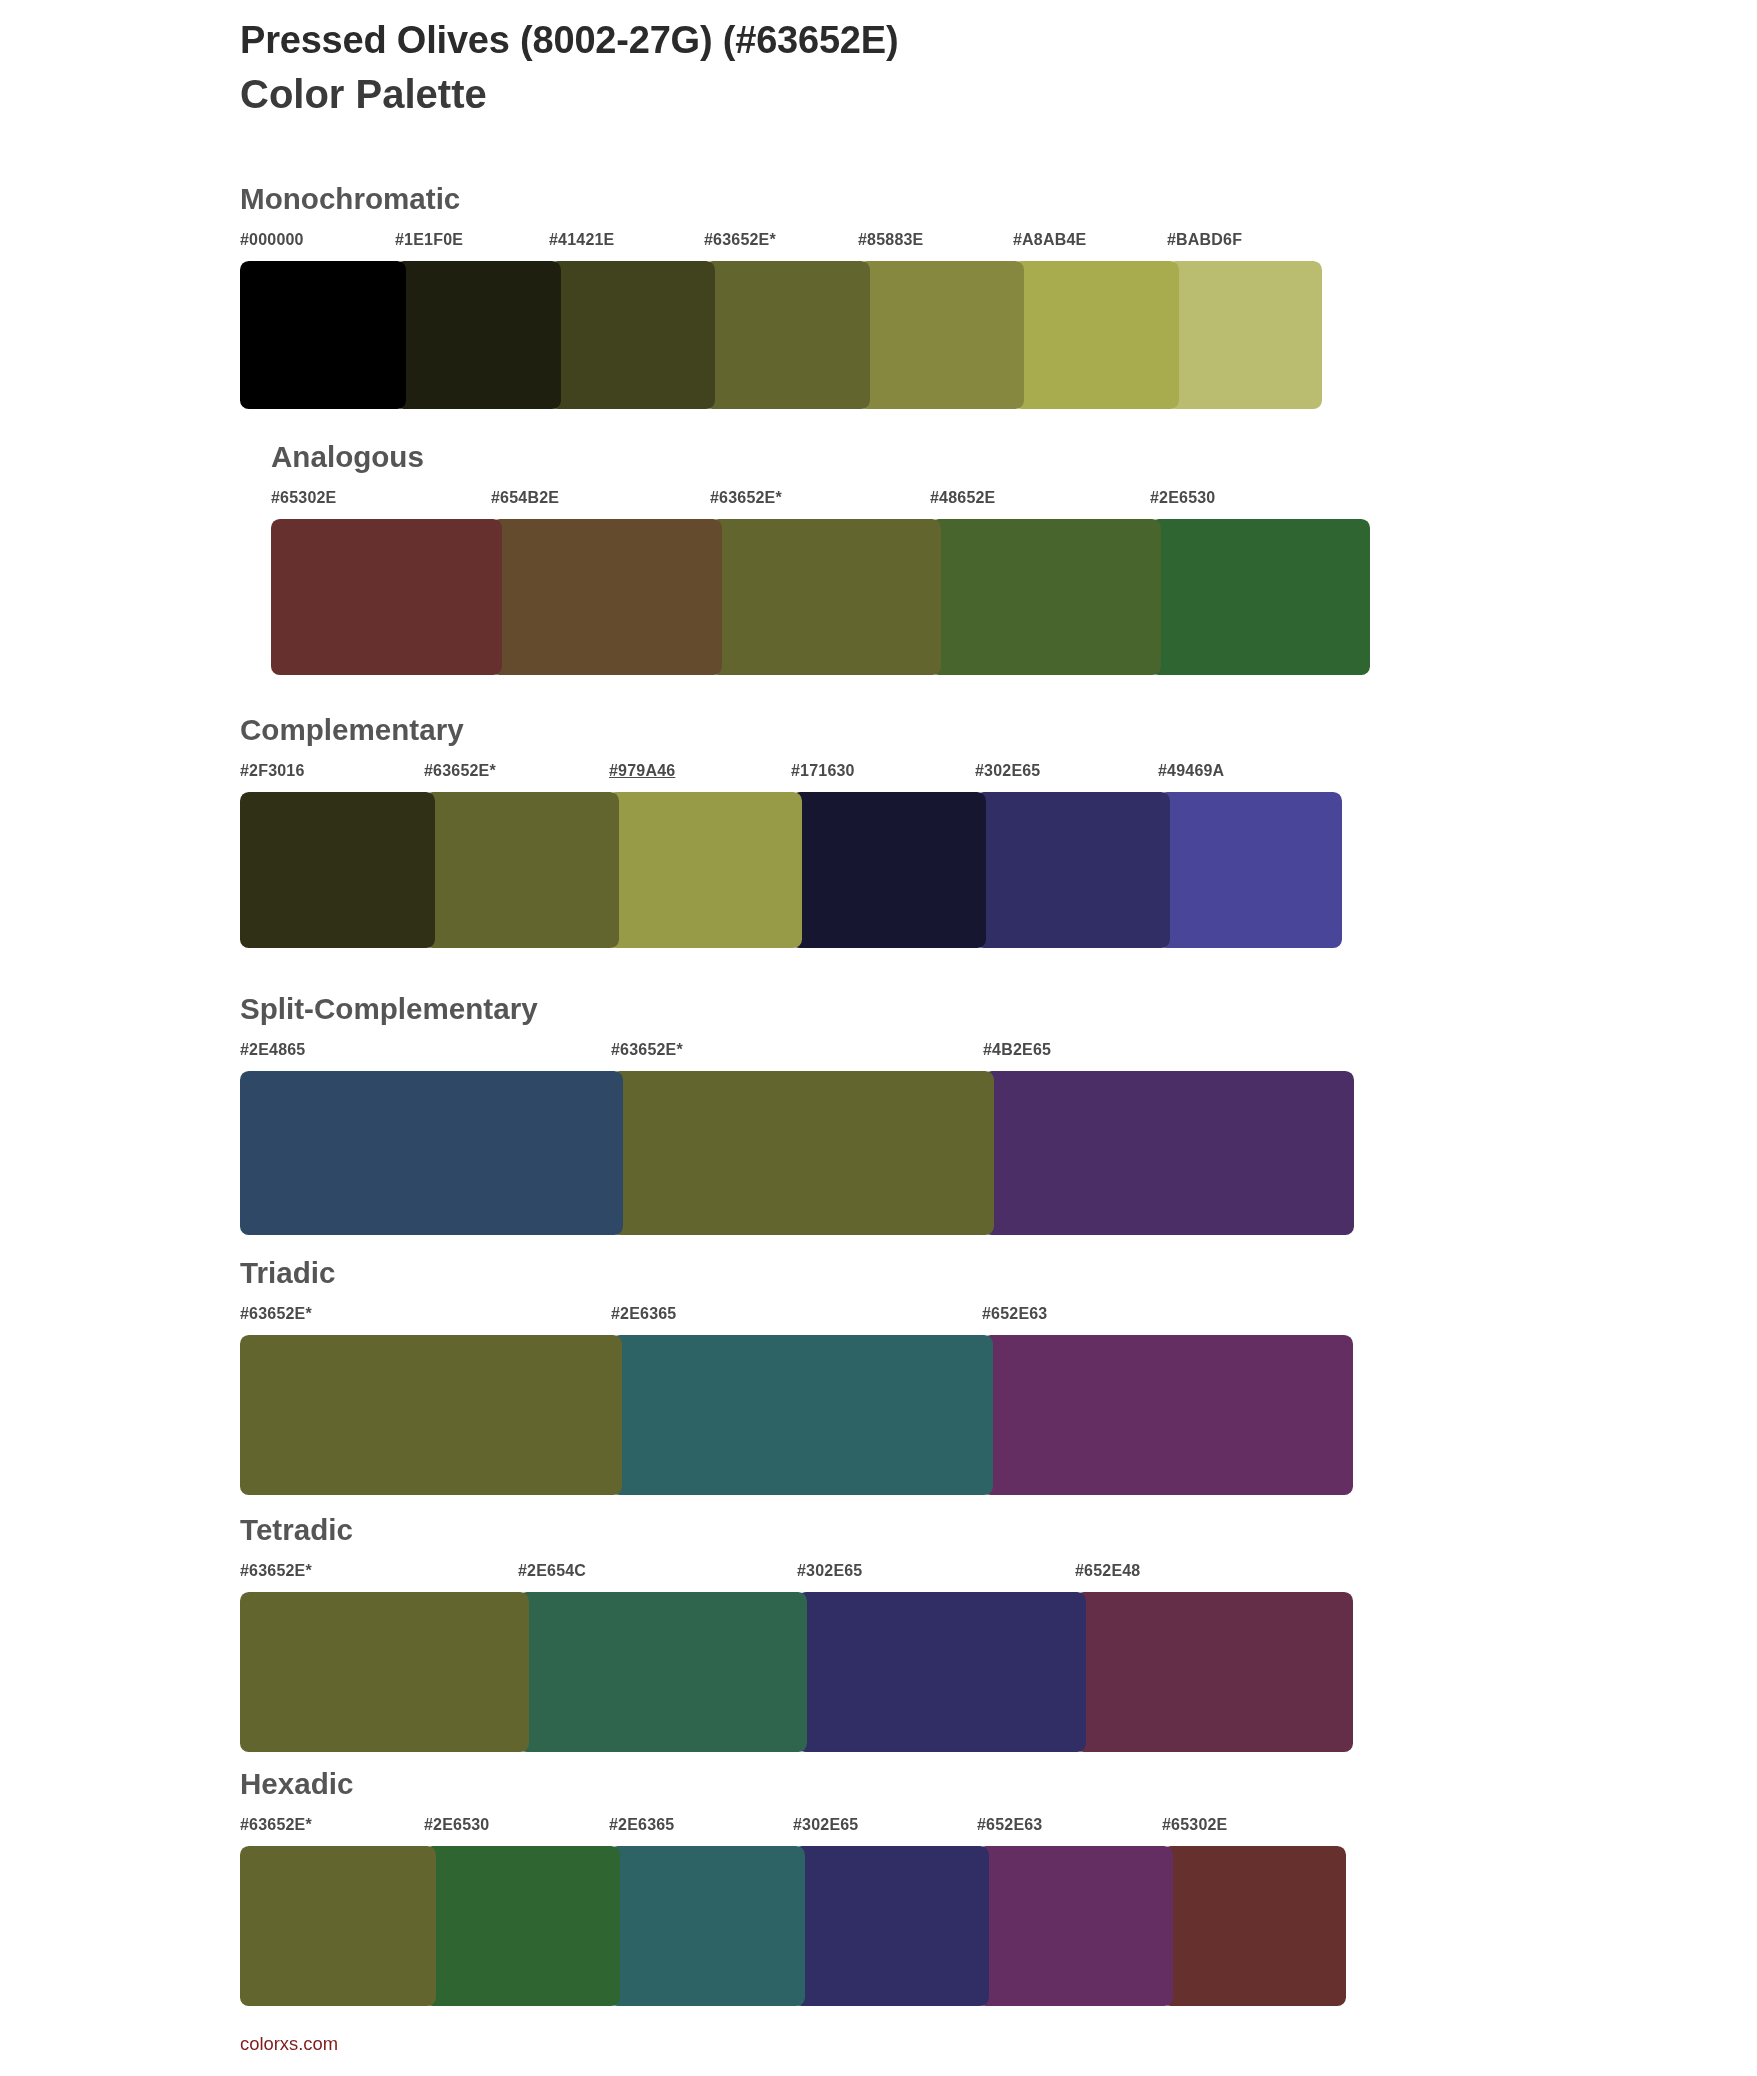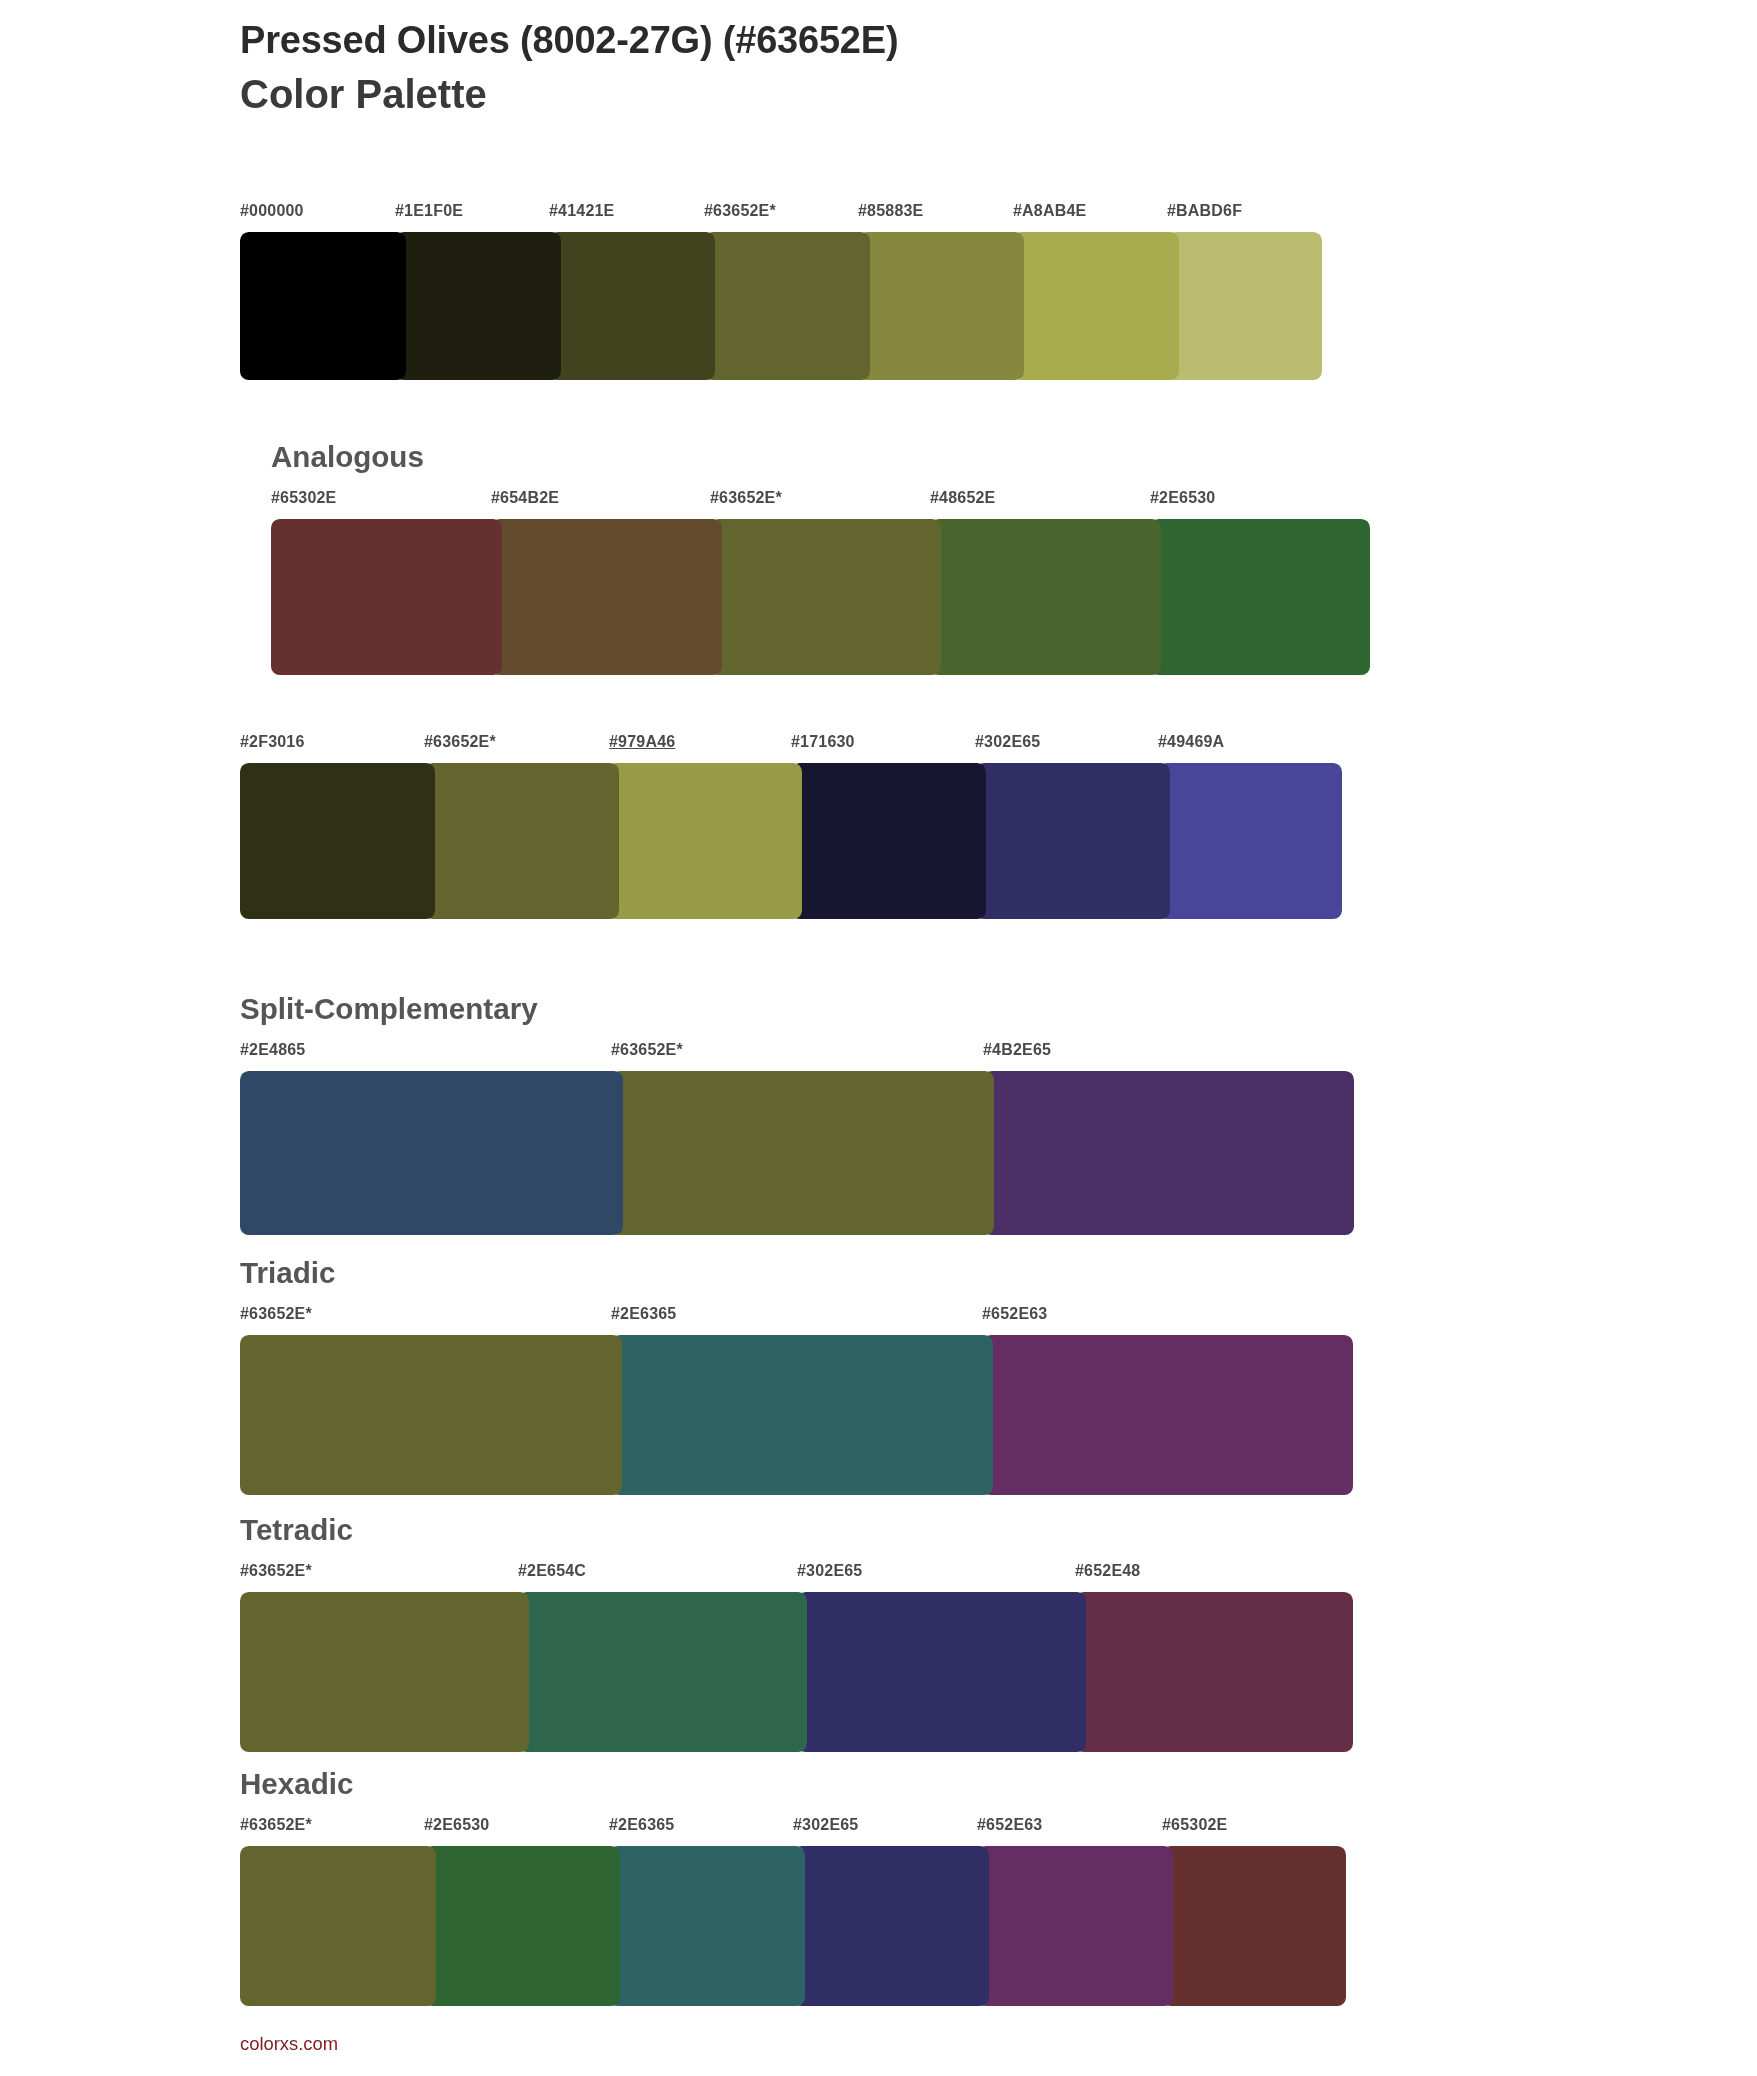--- a/index.html
+++ b/index.html
@@ -108,20 +108,21 @@
 
 <div class="page">
 
   <div class="header">
     <h1 class="title">Pressed Olives (8002-27G) (#63652E)</h1>
     <h2 class="subtitle">Color Palette</h2>
   </div>
 
   <div class="sections" id="sections-root">
       <div class="section" style="top: 184px; left: 240px; width: 1082px;">
+        <div class="section-title">Monochromatic</div>
         <div class="labels">
           <span class="label" style="left: 0px;">#000000</span>
           <span class="label" style="left: 155px;">#1E1F0E</span>
           <span class="label" style="left: 309px;">#41421E</span>
           <span class="label" style="left: 464px;">#63652E*</span>
           <span class="label" style="left: 618px;">#85883E</span>
           <span class="label" style="left: 773px;">#A8AB4E</span>
           <span class="label" style="left: 927px;">#BABD6F</span>
         </div>
         <div class="swatch-row" style="height: 148px;">
@@ -145,20 +146,21 @@
         </div>
         <div class="swatch-row" style="height: 156px;">
           <div class="swatch" title="#65302E" style="left: 0px; width: 231px; height: 156px; background: rgb(101, 48, 46); z-index: 5;"></div>
           <div class="swatch" title="#654B2E" style="left: 220px; width: 231px; height: 156px; background: rgb(101, 75, 46); z-index: 4;"></div>
           <div class="swatch" title="#63652E*" style="left: 439px; width: 231px; height: 156px; background: rgb(99, 101, 46); z-index: 3;"></div>
           <div class="swatch" title="#48652E" style="left: 659px; width: 231px; height: 156px; background: rgb(72, 101, 46); z-index: 2;"></div>
           <div class="swatch" title="#2E6530" style="left: 879px; width: 220px; height: 156px; background: rgb(46, 101, 48); z-index: 1;"></div>
         </div>
       </div>
       <div class="section" style="top: 715px; left: 240px; width: 1102px;">
+        <div class="section-title">Complementary</div>
         <div class="labels">
           <span class="label" style="left: 0px;">#2F3016</span>
           <span class="label" style="left: 184px;">#63652E*</span>
           <span class="label" style="left: 369px; text-decoration: underline;">#979A46</span>
           <span class="label" style="left: 551px;">#171630</span>
           <span class="label" style="left: 735px;">#302E65</span>
           <span class="label" style="left: 918px;">#49469A</span>
         </div>
         <div class="swatch-row" style="height: 156px;">
           <div class="swatch" title="#2F3016" style="left: 0px; width: 195px; height: 156px; background: rgb(47, 48, 22); z-index: 6;"></div>

